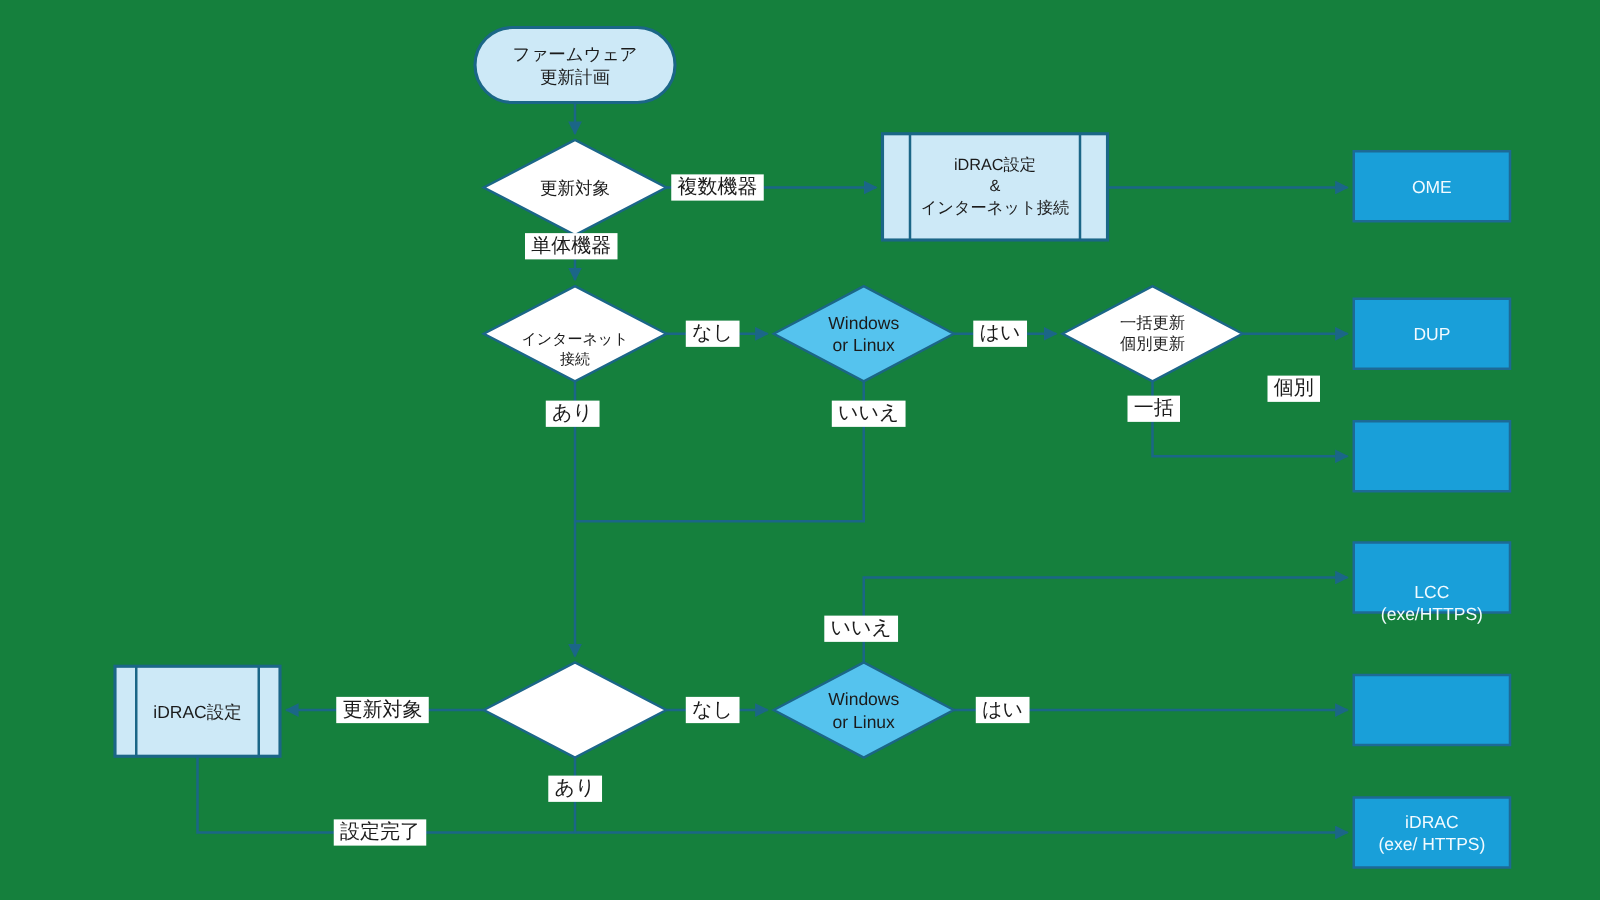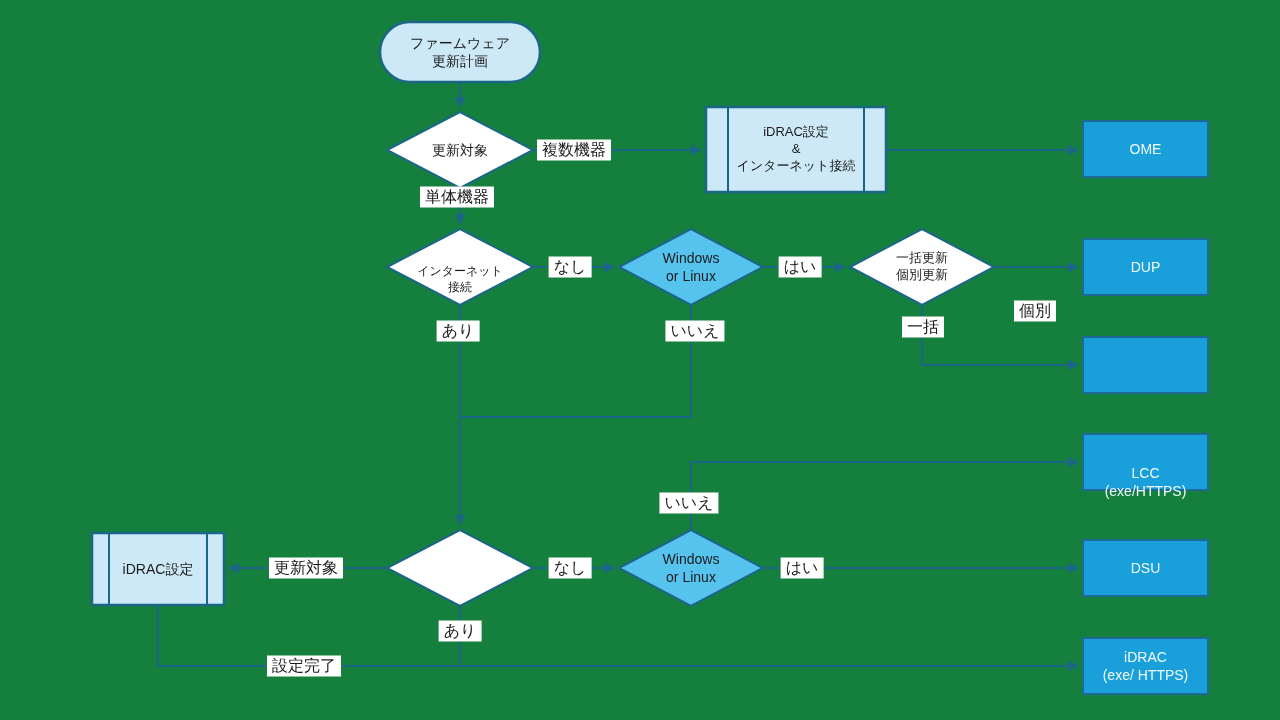--- a/index.html
+++ b/index.html
@@ -84,21 +84,20 @@
 接続</div>
   <div class="node-text" style="left:619px;top:229px;width:144px;height:76px;">Windows
 or Linux</div>
   <div class="node-text" style="left:850px;top:229px;width:144px;height:76px;font-size:13px;">一括更新
 個別更新</div>
   <div class="node-text box-text" style="left:1083px;top:239px;width:125px;height:56px;">DUP</div>
   <div class="node-text box-text" style="left:1083px;top:434px;width:125px;height:56px;margin-top:20px;">LCC
 (exe/HTTPS)</div>
   <div class="node-text" style="left:619px;top:530px;width:144px;height:76px;">Windows
 or Linux</div>
-  <div class="node-text box-text" style="left:1083px;top:540px;width:125px;height:56px;">DSU</div>
   <div class="node-text" style="left:92px;top:533px;width:132px;height:72px;">iDRAC設定</div>
   <div class="node-text box-text" style="left:1083px;top:638px;width:125px;height:56px;">iDRAC
 (exe/ HTTPS)</div>
 
   <div class="lbl" style="left:574px;top:150px;">複数機器</div>
   <div class="lbl" style="left:457px;top:197px;">単体機器</div>
   <div class="lbl" style="left:570px;top:267px;">なし</div>
   <div class="lbl" style="left:800px;top:267px;">はい</div>
   <div class="lbl" style="left:1035px;top:267px;margin-top:44px;">個別</div>
   <div class="lbl" style="left:923px;top:327px;">一括</div>

